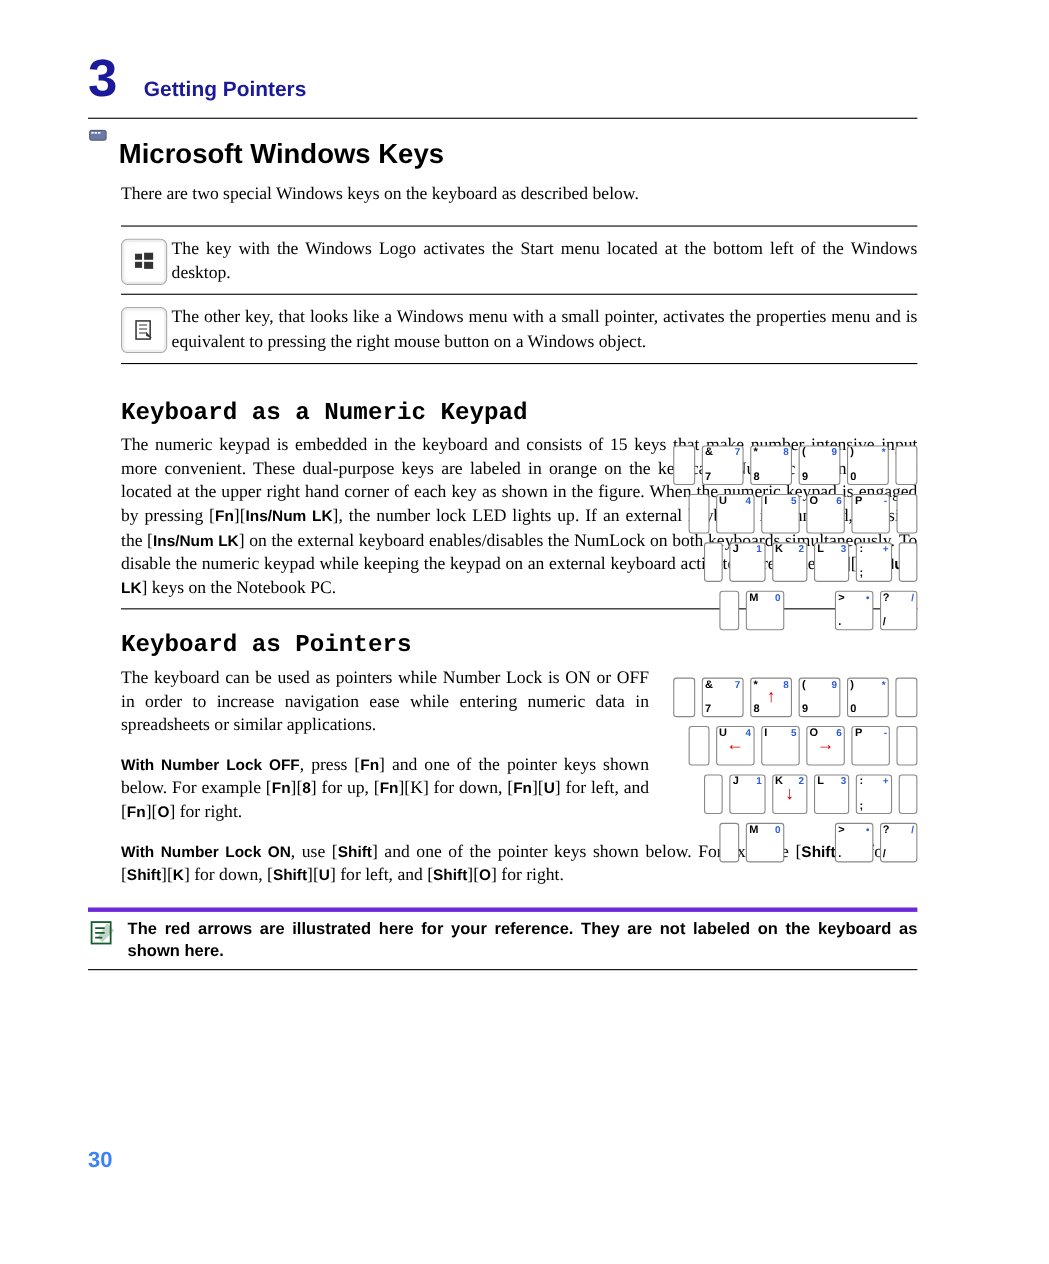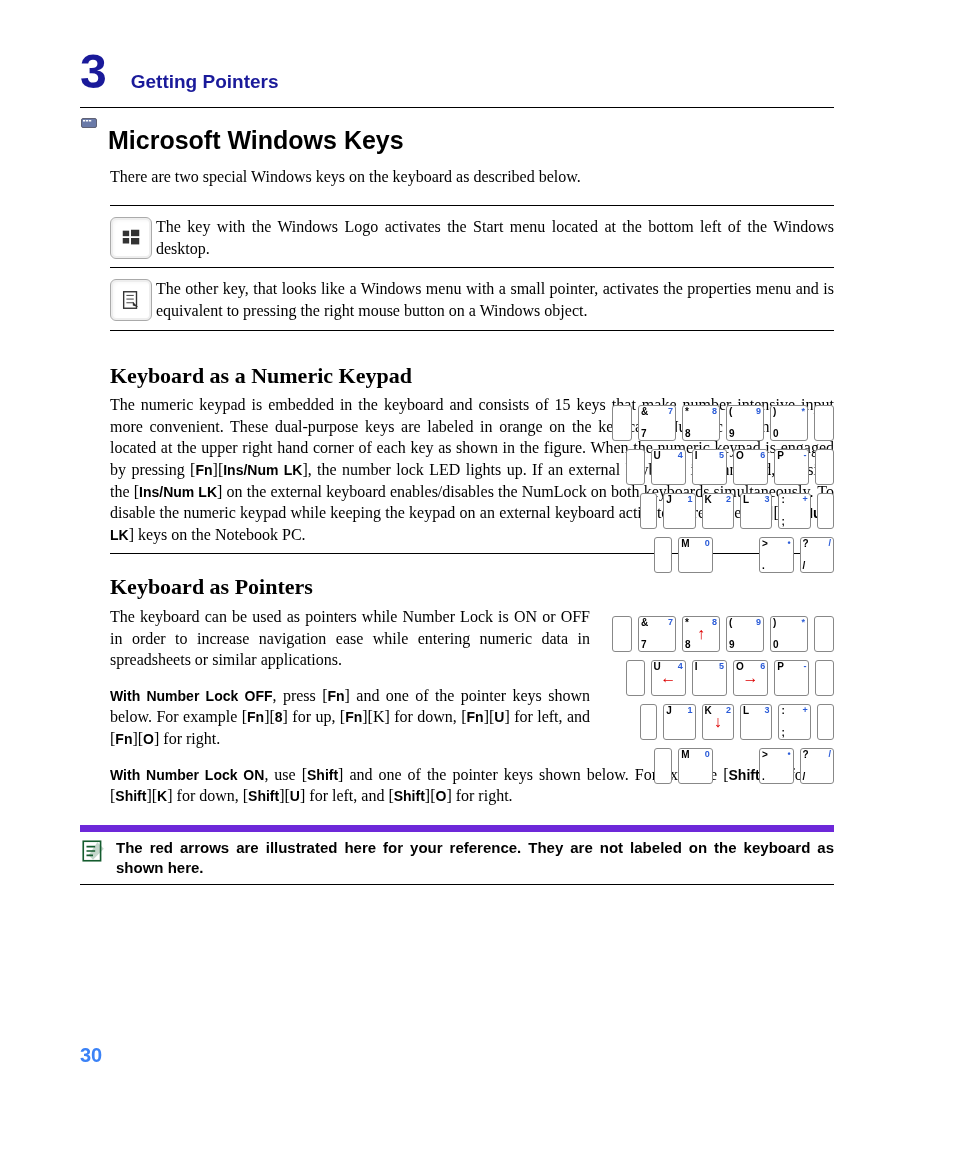--- a/index.html
+++ b/index.html
@@ -35,21 +35,21 @@
     margin-left: 20px;
   }
   .chapter-line { border-bottom: 1px solid #000; margin-bottom: 6px; padding-bottom: 2px; }
   .h1 {
     font-family: Arial, Helvetica, sans-serif;
     font-weight: 700;
     font-size: 25px;
     margin: 10px 0 4px 0;
   }
   .h2 {
-    font-family: Liberation Serif, serif;
+    font-family: Liberation Mono, monospace;
     font-weight: 700;
     font-size: 22px;
     margin: 30px 0 4px 0;
   }
   .intro { margin: 4px 0 18px 30px; }
   .hr { border-bottom: 1px solid #000; margin: 8px 0 10px 30px; }
   .keyrow { display: flex; align-items: center; margin: 0 0 0 30px; gap: 4px; }
   .keyimg {
     width: 40px; height: 40px;
     border: 1px solid #aaa; border-radius: 6px;
@@ -57,21 +57,21 @@
     display: flex; align-items: center; justify-content: center;
     font-size: 20px; color: #444;
     flex: 0 0 auto;
   }
   .keytext { flex: 1; text-align: justify; }
   .sectionwrap { position: relative; }
   .bodytext { text-align: justify; margin: 2px 0 0 30px; }
   .bodytext .b { font-family: Arial, Helvetica, sans-serif; font-weight: 700; font-size: 14px; }
   .notebox {
     display: flex; gap: 10px; align-items: flex-start;
-    border-top: 7px solid #6d28d9; border-bottom: 1px solid #000;
+    border-top: 4px solid #6d28d9; border-bottom: 1px solid #000;
     padding: 6px 0 6px 0; margin-top: 18px;
   }
   .noteicon { width: 26px; height: 26px; flex: 0 0 auto; display:flex; align-items:center; justify-content:center; }
   .notetext {
     font-family: Arial, Helvetica, sans-serif;
     font-weight: 700;
     font-size: 15px;
     text-align: justify;
   }
   .pagenum {

